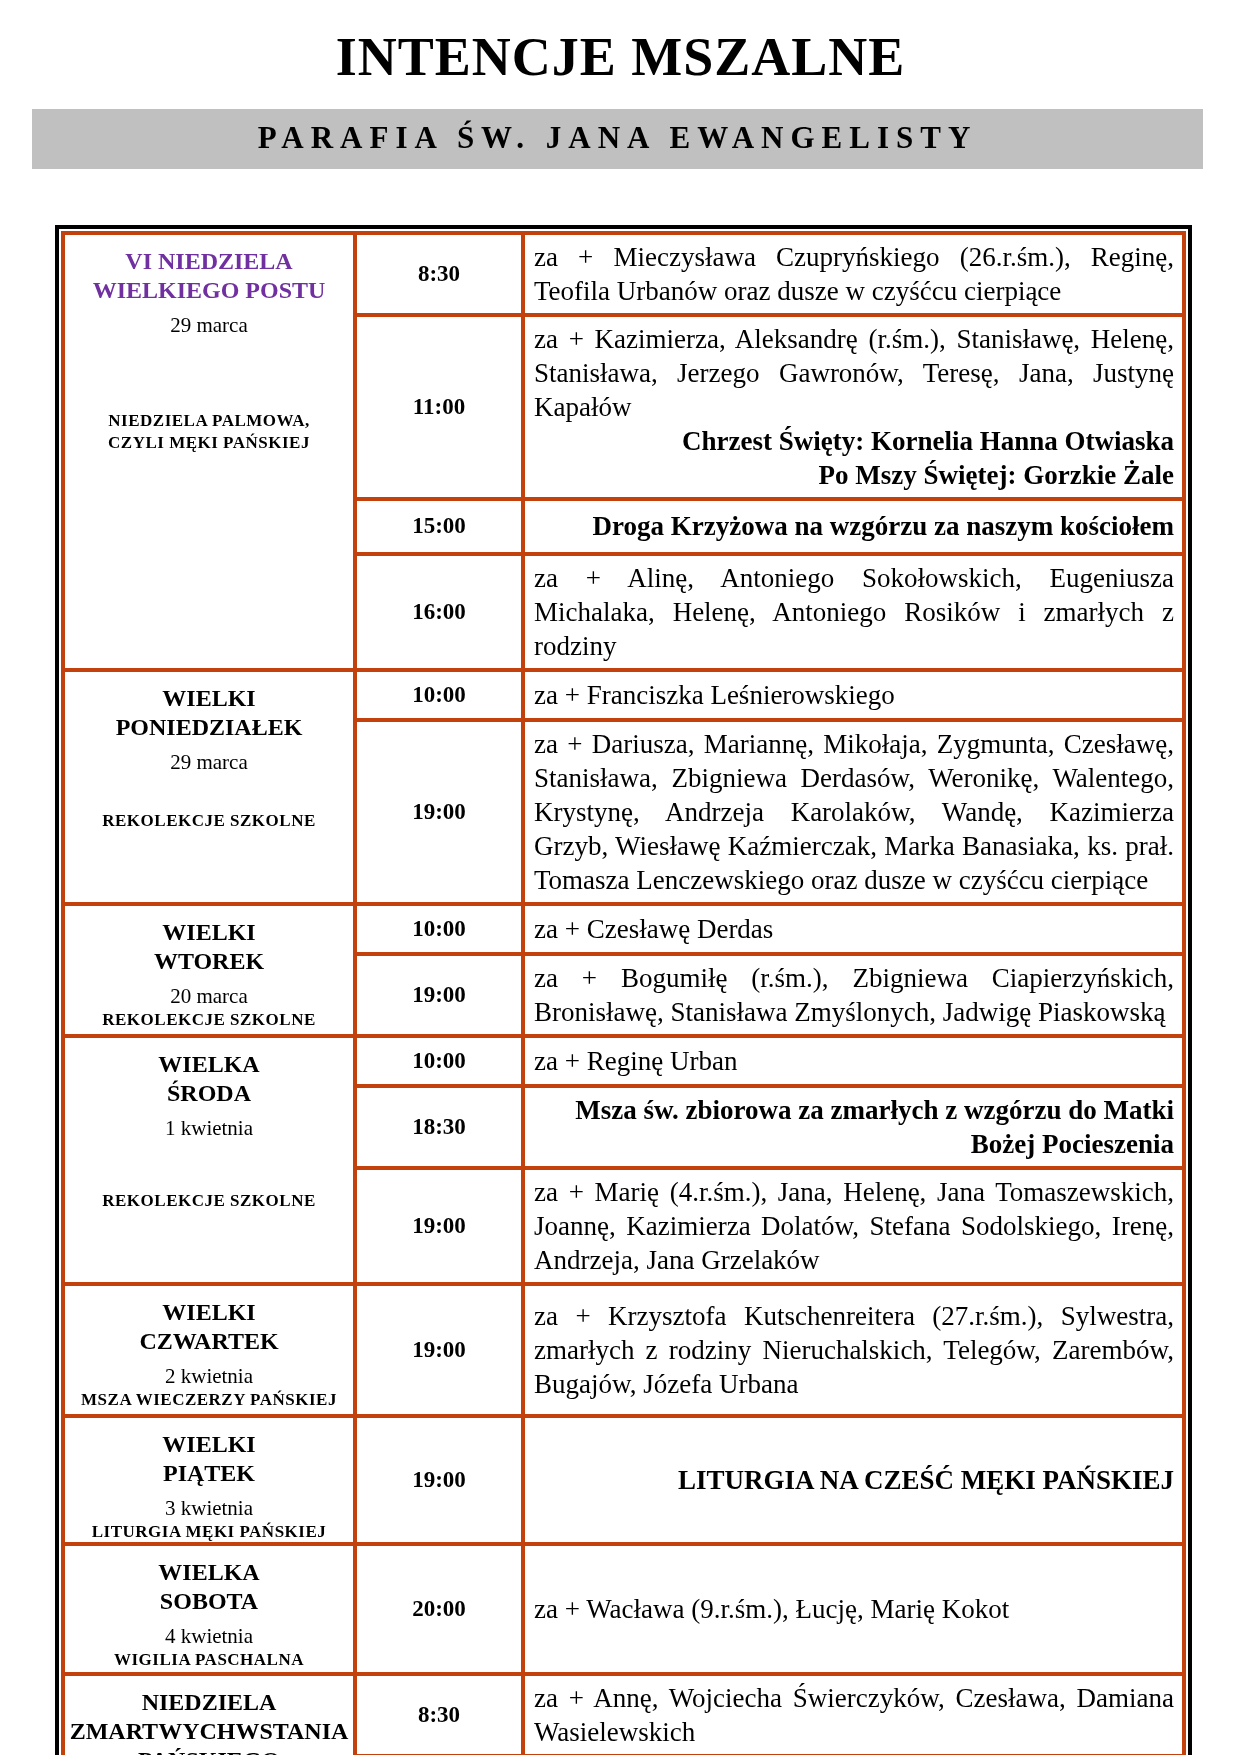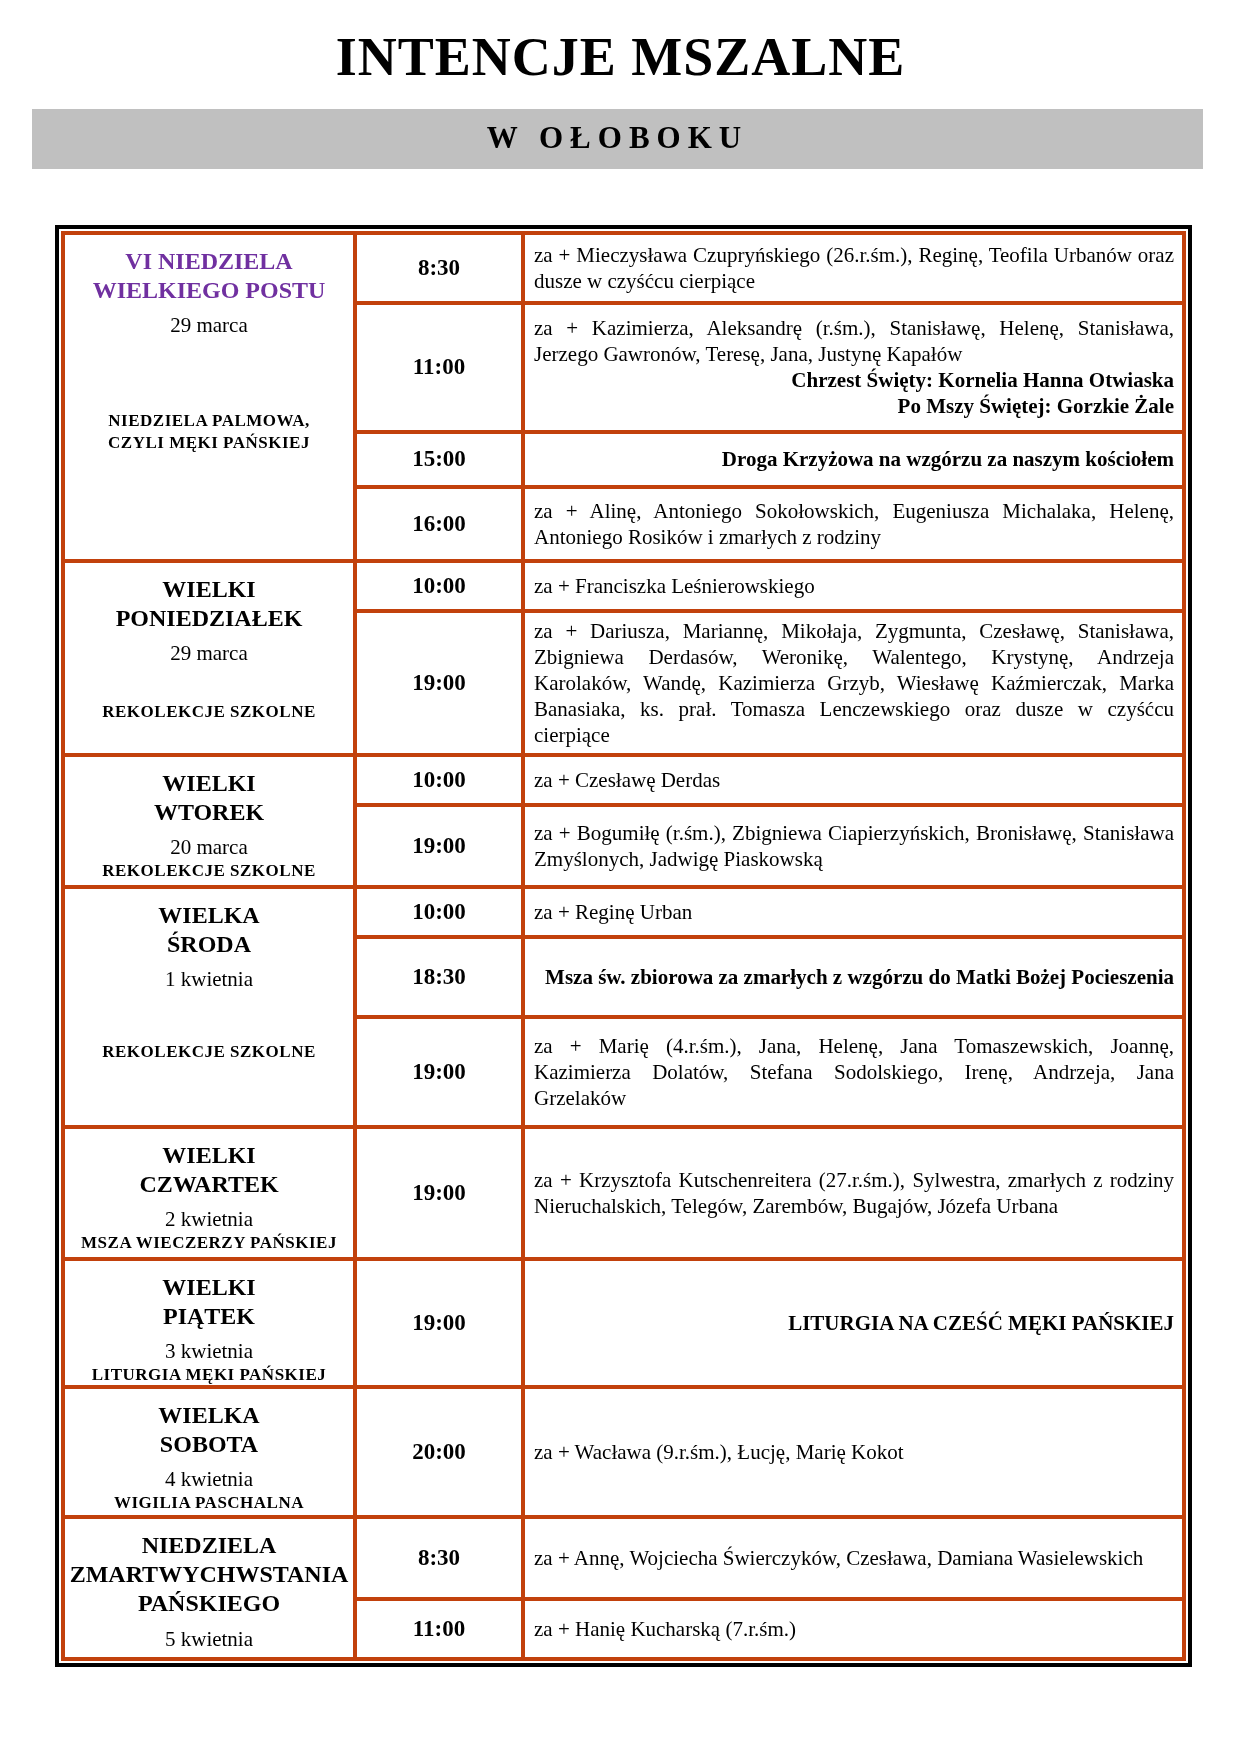--- a/index.html
+++ b/index.html
@@ -29,32 +29,32 @@
     padding:12px 6px 8px;box-sizing:border-box;
   }
   .day-name{font-weight:bold;font-size:24px;line-height:1.22;}
   .day-name.purple{color:var(--purple,#7030A0);}
   .day-date{font-size:21px;line-height:1.2;margin-top:8px;}
   .day-sub{font-weight:bold;font-size:17px;line-height:1.3;letter-spacing:0.5px;}
   .sp{flex-grow:1;min-height:0;}
   td.time-cell{text-align:center;font-weight:bold;font-size:23px;}
   td.intent-cell{padding:5px 8px 5px 9px;}
   .intent-cell p{
-    margin:0;font-size:21px;line-height:26px;text-align:justify;
+    margin:0;font-size:27px;line-height:34px;text-align:justify;
   }
   .intent-cell p.b{font-weight:bold;text-align:right;}
 </style>
 </head>
 <body>
 
 <div>
   <h1 class="title">INTENCJE MSZALNE</h1>
 
   <div class="band" style="background: rgb(192, 192, 192);">
-    <div>W OŁOBOKU</div>
+    <div>PARAFIA ŚW. JANA EWANGELISTY</div>
   </div>
 
 
   <div class="table-wrap">
     <table>
       <colgroup>
         <col style="width:292px">
         <col style="width:168px">
         <col>
       </colgroup>

